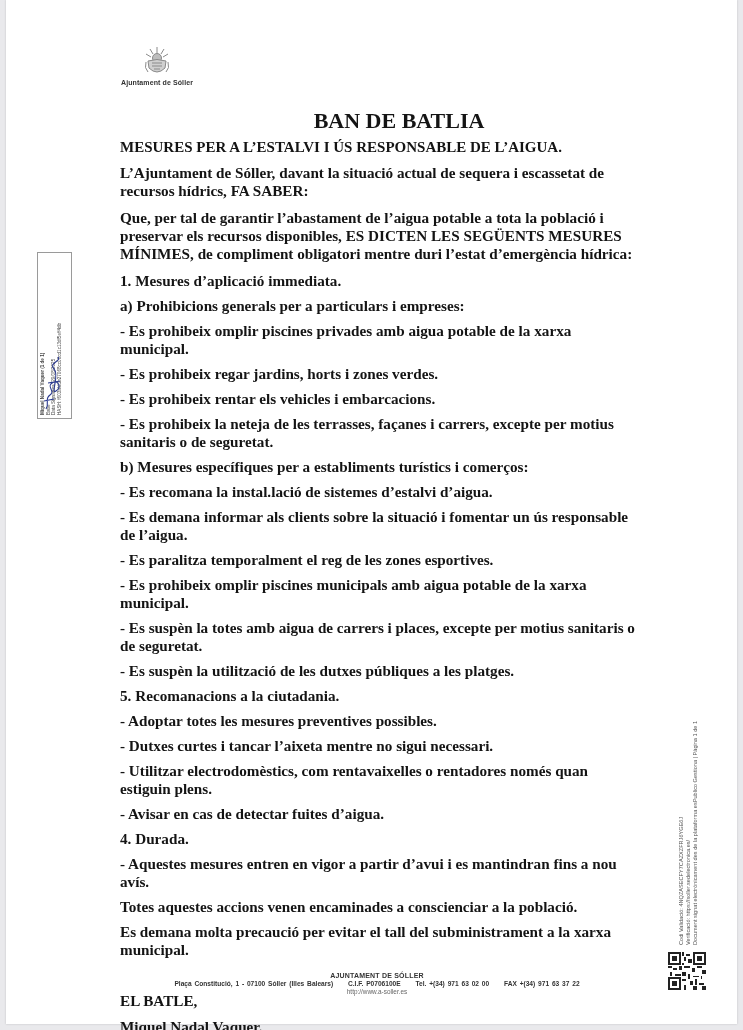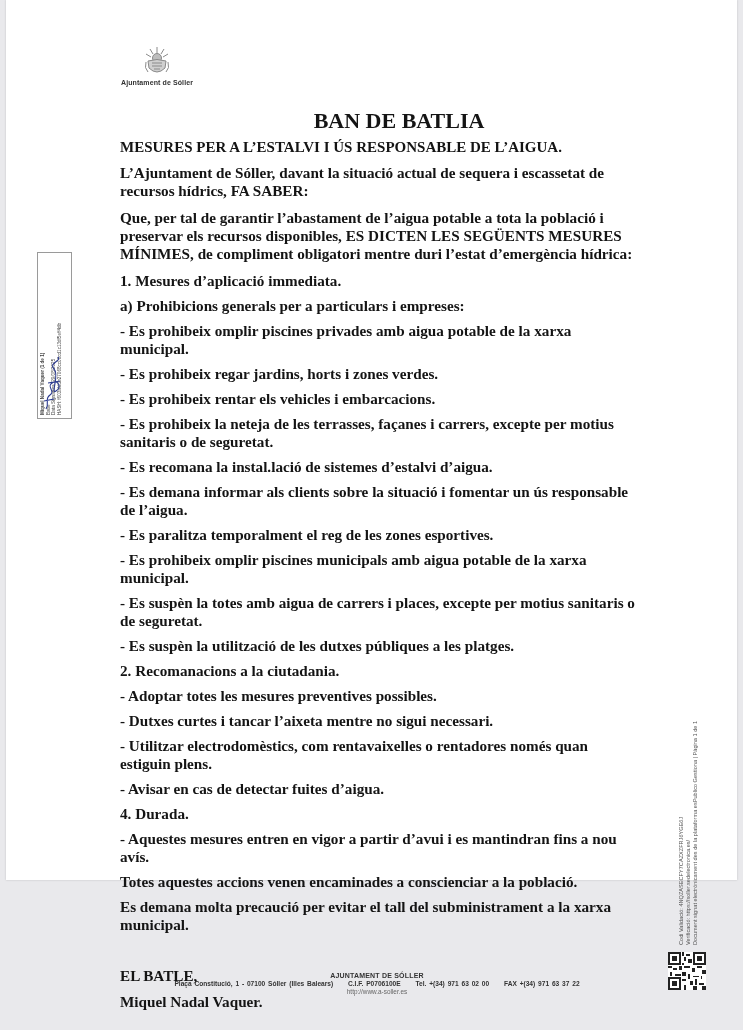--- a/index.html
+++ b/index.html
@@ -4,21 +4,21 @@
 <style>
   html, body { margin: 0; padding: 0; }
   body {
     width: 743px; height: 1030px; overflow: hidden;
     background: #e9e9ec;
     position: relative;
     font-family: "Liberation Serif", serif;
     color: #141414;
   }
   .page {
-    position: absolute; left: 6px; top: 0; width: 731px; height: 880px;
+    position: absolute; left: 6px; top: 0; width: 731px; height: 1024px;
     background: #ffffff;
     box-shadow: 0 0 2px rgba(0,0,0,0.18);
   }
   .logo {
     position: absolute; left: 96px; top: 46px; width: 110px; text-align: center;
   }
   .logo svg { display: block; margin: 0 auto; }
   .logo-text {
     font-family: "Liberation Sans", sans-serif; font-size: 7px; font-weight: bold;
     color: #333; margin-top: 1px; letter-spacing: 0.1px;
@@ -111,29 +111,30 @@
     <p class="subtitle">MESURES PER A L’ESTALVI I ÚS RESPONSABLE DE L’AIGUA.</p>
     <p class="para">L’Ajuntament de Sóller, davant la situació actual de sequera i escassetat de recursos hídrics, FA SABER:</p>
     <p class="para">Que, per tal de garantir l’abastament de l’aigua potable a tota la població i preservar els recursos disponibles, ES DICTEN LES SEGÜENTS MESURES MÍNIMES, de compliment obligatori mentre duri l’estat d’emergència hídrica:</p>
 
     <p class="head">1. Mesures d’aplicació immediata.</p>
     <p class="line">a) Prohibicions generals per a particulars i empreses:</p>
     <p class="line">- Es prohibeix omplir piscines privades amb aigua potable de la xarxa municipal.</p>
     <p class="line">- Es prohibeix regar jardins, horts i zones verdes.</p>
     <p class="line">- Es prohibeix rentar els vehicles i embarcacions.</p>
     <p class="line">- Es prohibeix la neteja de les terrasses, façanes i carrers, excepte per motius sanitaris o de seguretat.</p>
+    <p class="line">b) Mesures específiques per a establiments turístics i comerços:</p>
     <p class="line">- Es recomana la instal.lació de sistemes d’estalvi d’aigua.</p>
     <p class="line">- Es demana informar als clients sobre la situació i fomentar un ús responsable de l’aigua.</p>
 
     <p class="line">- Es paralitza temporalment el reg de les zones esportives.</p>
     <p class="line">- Es prohibeix omplir piscines municipals amb aigua potable de la xarxa municipal.</p>
     <p class="line">- Es suspèn la totes amb aigua de carrers i places, excepte per motius sanitaris o de seguretat.</p>
     <p class="line">- Es suspèn la utilització de les dutxes públiques a les platges.</p>
 
-    <p class="head">2. Recomanacions a la ciutadania.</p>
+    <p class="head">5. Recomanacions a la ciutadania.</p>
     <p class="line">- Adoptar totes les mesures preventives possibles.</p>
     <p class="line">- Dutxes curtes i tancar l’aixeta mentre no sigui necessari.</p>
     <p class="line">- Utilitzar electrodomèstics, com rentavaixelles o rentadores només quan estiguin plens.</p>
     <p class="line">- Avisar en cas de detectar fuites d’aigua.</p>
 
     <p class="head">4. Durada.</p>
     <p class="line">- Aquestes mesures entren en vigor a partir d’avui i es mantindran fins a nou avís.</p>
     <p class="line">Totes aquestes accions venen encaminades a conscienciar a la població.</p>
     <p class="line">Es demana molta precaució per evitar el tall del subministrament a la xarxa municipal.</p>
 

